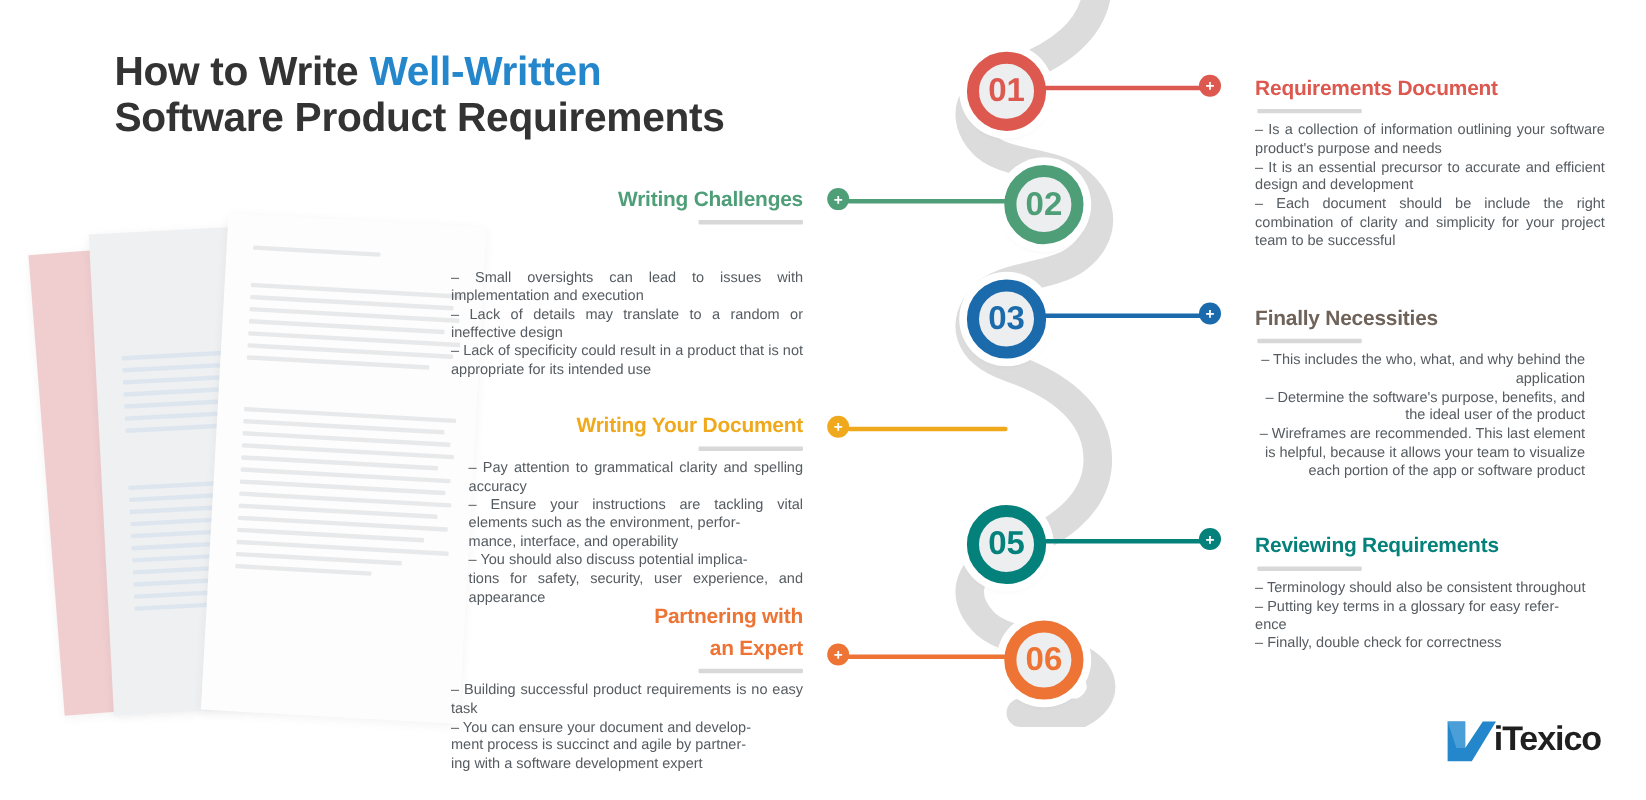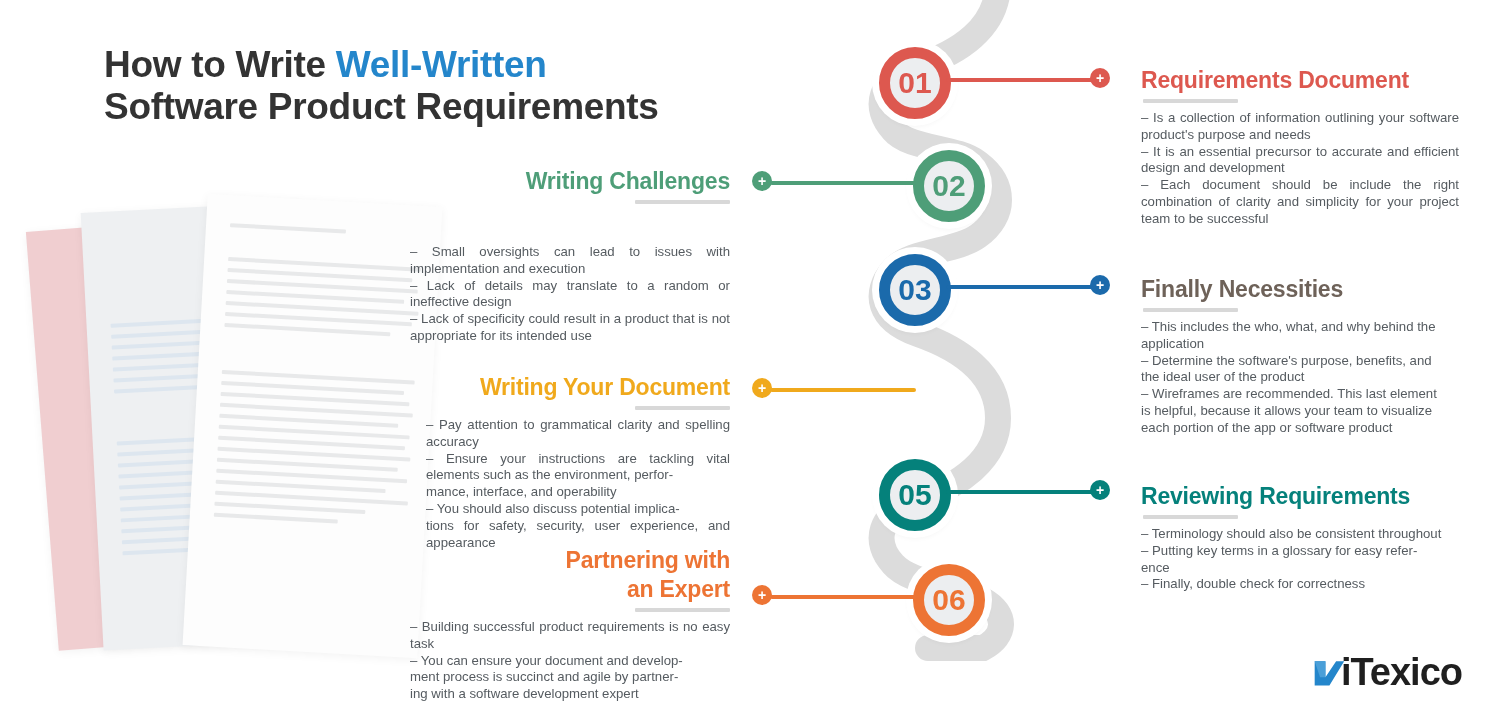--- a/index.html
+++ b/index.html
@@ -125,21 +125,21 @@
     font-size:14px;
     font-weight:bold;
     line-height:1;
     font-family:"Liberation Sans", sans-serif;
   }
 
   
   .block{ position:absolute; }
   .block h3{
     margin:0 0 4px 0;
-    font-size:23px;
+    font-size:19px;
     font-weight:bold;
     line-height:29px;
     letter-spacing:-0.2px;
   }
   .rule{
     height:4px;
     background:#d8d8d8;
     border-radius:1px;
     width:95px;
     margin-bottom:7px;
@@ -162,21 +162,21 @@
   #logo{
     position:absolute;
     left:1312px;
     top:648px;
     width:150px;
     height:48px;
     display:flex;
     align-items:center;
   }
   #logo-text{
-    font-size:38px;
+    font-size:31px;
     font-weight:bold;
     color:#1f1f1f;
     letter-spacing:-1px;
     margin-left:-6px;
   }
 </style>
 </head>
 <body>
 
 <div id="canvas">
@@ -291,21 +291,21 @@
 
   <div class="step-node" style="left:879px; top:254px; border-color:#1b6aab;">
     <span class="step-num" style="color:#1b6aab;">03</span>
   </div>
   <div class="connector" style="left:946px; top:285px; width:150px; background:#1b6aab;"></div>
   <div class="plus-btn" style="left:1090px; top:275px; background:#1b6aab;">+</div>
 
   <div class="block right-block" style="left:1141px; top:275px; width:300px;">
     <h3 style="color:#6e6259;">Finally Necessities</h3>
     <div class="rule"></div>
-    <p style="white-space:pre-line; text-align:left;">– This includes the who, what, and why behind the application
+    <p style="white-space:pre-line; text-align:right;">– This includes the who, what, and why behind the application
 – Determine the software's purpose, benefits, and the ideal user of the product
 – Wireframes are recommended. This last element is helpful, because it allows your team to visualize each portion of the app or software product</p>
   </div>
 
   <div class="connector" style="left:770px; top:388px; width:146px; background:#f0a91c;"></div>
   <div class="plus-btn" style="left:752px; top:378px; background:#f0a91c;">+</div>
 
   <div class="block left-block" style="left:410px; top:373px; width:320px;">
     <h3 style="color:#f0a91c;">Writing Your Document</h3>
     <div class="rule"></div>

